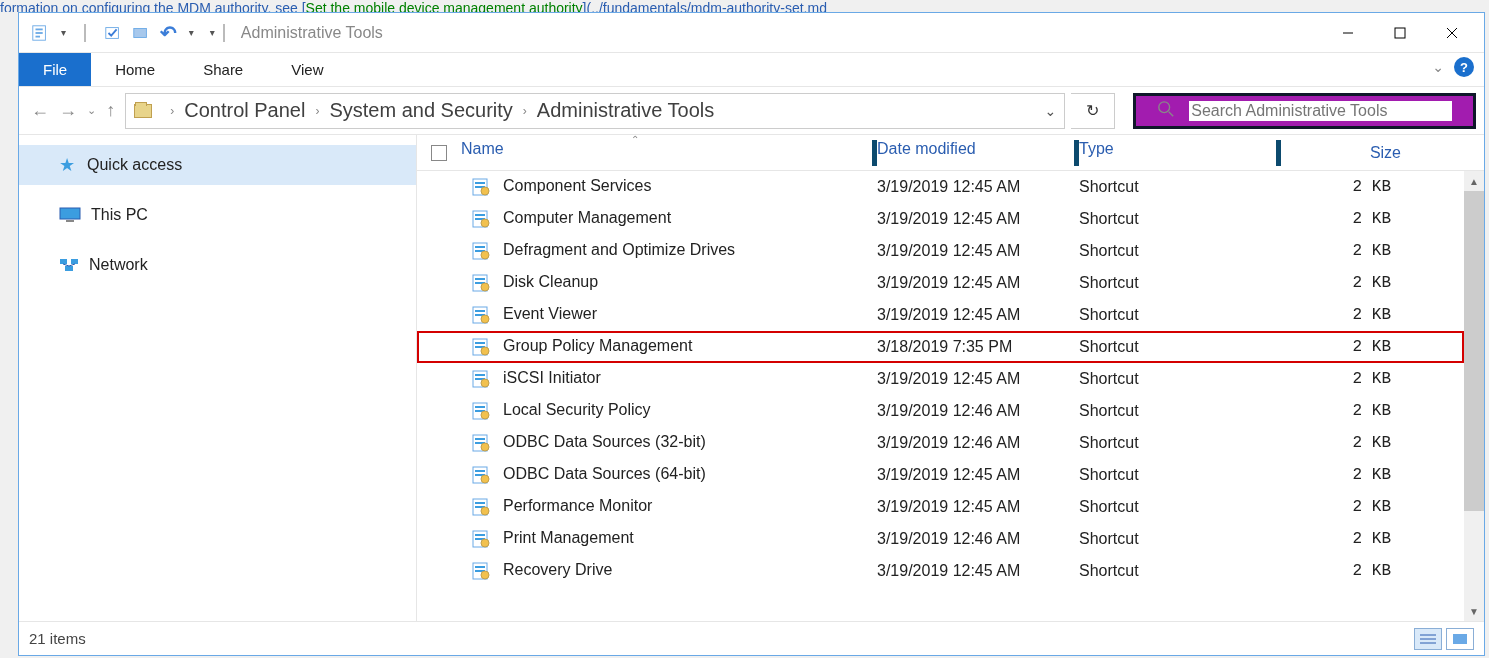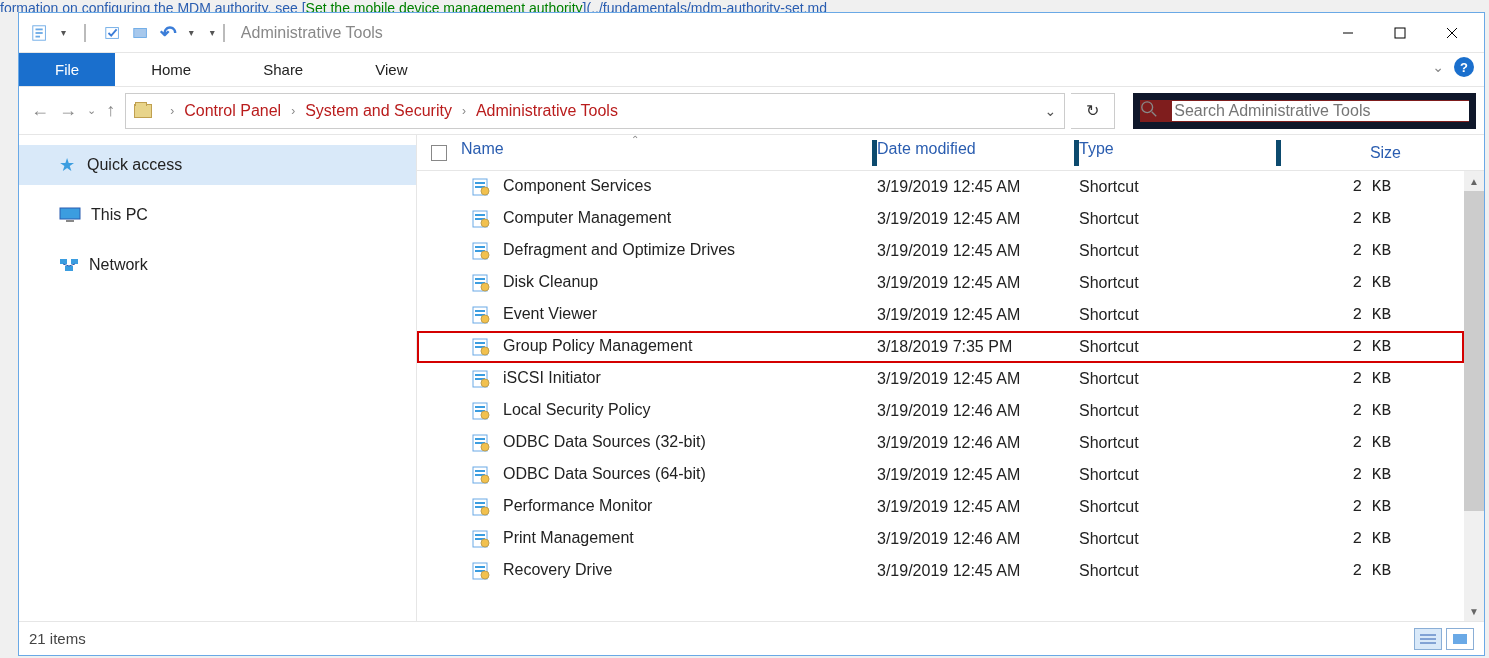--- a/index.html
+++ b/index.html
@@ -27,38 +27,38 @@
   .qa-icon{width:18px;height:18px;display:inline-flex;align-items:center;justify-content:center;}
   .divider-v{width:2px;height:18px;background:#bbb;margin:0 8px;}
   .undo-arrow{color:#3b7dd8;font-size:20px;font-weight:bold;line-height:1;}
   .dropdown-caret{font-size:10px;color:#555;margin-left:2px;}
   .title-text{color:#888;font-size:16px;margin-left:8px;}
   .win-controls{margin-left:auto;display:flex;}
   .win-btn{width:52px;height:38px;display:flex;align-items:center;justify-content:center;color:#333;font-size:13px;}
   .win-btn svg{width:12px;height:12px;}
   
   .ribbon-tabs{height:34px;display:flex;align-items:stretch;padding:0 0;border-bottom:1px solid #e6e6e6;position:relative;}
-  .tab{padding:5px 36px;font-size:15px;color:#222;display:flex;align-items:center;}
+  .tab{padding:5px 24px;font-size:15px;color:#222;display:flex;align-items:center;}
   .tab.active{background:#1a6fcd;color:#fff;}
   .ribbon-right{position:absolute;right:10px;top:4px;display:flex;align-items:center;gap:10px;}
   .help-icon{width:20px;height:20px;border-radius:50%;background:#1a6fcd;color:#fff;font-size:13px;display:flex;align-items:center;justify-content:center;font-weight:bold;}
   .expand-caret{color:#888;font-size:14px;}
 
   .nav-row{height:48px;display:flex;align-items:center;padding:0 8px;gap:6px;border-bottom:1px solid #e6e6e6;}
   .nav-arrows{display:flex;align-items:center;gap:10px;padding:0 4px;}
   .nav-arrow{color:#888;font-size:18px;}
   .nav-arrow.small{font-size:11px;}
   .breadcrumb-box{flex:0 0 auto;display:flex;align-items:center;height:36px;border:1px solid #ccc;padding:0 8px;background:#fff;width:940px;}
   .bc-icon{width:18px;height:14px;margin-right:8px;background:#e8d48a;border:1px solid #c0a050;position:relative;}
   .bc-icon::before{content:"";position:absolute;top:-3px;left:0;width:10px;height:3px;background:#e8d48a;border:1px solid #c0a050;border-bottom:none;}
   .bc-sep{color:#888;padding:0 10px;font-size:12px;}
-  .bc-item{color:#b91c1c;font-size:16px;}
+  .bc-item{color:#404040;font-size:20px;}
   .bc-drop{margin-left:auto;color:#555;font-size:14px;}
   .refresh-box{width:44px;height:36px;border:1px solid #ccc;border-left:none;display:flex;align-items:center;justify-content:center;font-size:16px;color:#333;}
-  .search-box{flex:1;height:36px;border:7px solid #0f172a;margin-left:12px;display:flex;align-items:center;padding:0 0;background:#7f1d1d;gap:14px;}
+  .search-box{flex:1;height:36px;border:3px solid #0f172a;margin-left:12px;display:flex;align-items:center;padding:0 21px;background:#a21caf;gap:14px;}
   .search-box input{border:none;outline:none;font-size:16px;color:#888;flex:1;}
   .search-icon{color:#888;font-size:16px;}
 
   .body-area{flex:1;display:flex;overflow:hidden;}
   .sidebar{width:398px;background:#fff;border-right:1px solid #e6e6e6;padding-top:10px;}
   .side-item{height:40px;display:flex;align-items:center;padding:0 0 0 40px;font-size:16px;color:#222;gap:10px;}
   .side-item.active{background:#d9e9f9;}
   .side-star{width:18px;height:18px;color:#3b9de0;font-size:18px;line-height:1;}
   .side-pc{width:22px;height:16px;}
   .side-net{width:20px;height:14px;}

